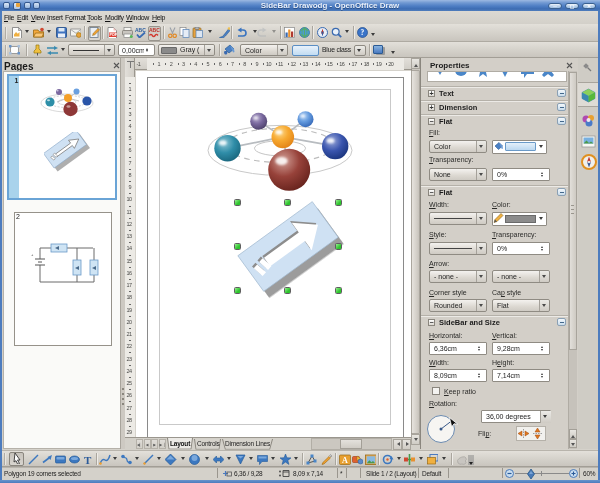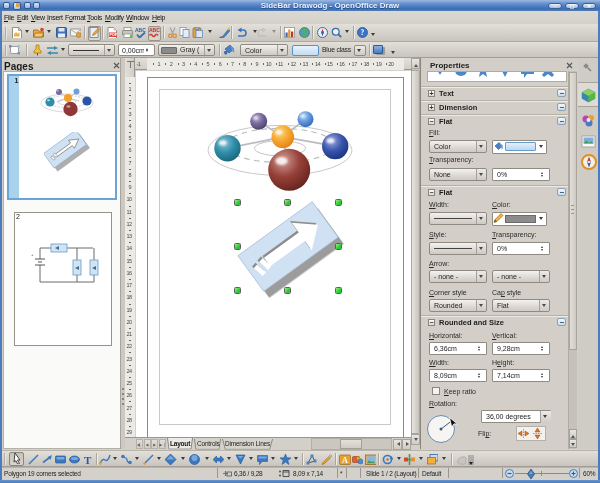--- a/index.html
+++ b/index.html
@@ -533,21 +533,21 @@
 <div class="wfield" style="left:492px;top:242px;width:58px;height:13px;border-radius:1px;padding:2px 0 0 4px">0%<span class="spin" style="right:1px;top:1px;bottom:1px"></span></div>
 <div class="lbl" style="left:429px;top:260px"><u>A</u>rrow:</div>
 <div class="combo" style="left:429px;top:270px;width:58px;height:13px;padding:2px 0 0 4px">- none -<div class="warr"></div></div>
 <div class="combo" style="left:492px;top:270px;width:58px;height:13px;padding:2px 0 0 4px">- none -<div class="warr"></div></div>
 <div class="lbl" style="left:429px;top:289px"><u>C</u>orner style</div>
 <div class="lbl" style="left:492px;top:289px">Ca<u>p</u> style</div>
 <div class="combo" style="left:429px;top:299px;width:58px;height:13px;padding:2px 0 0 4px">Rounded<div class="warr"></div></div>
 <div class="combo" style="left:492px;top:299px;width:58px;height:13px;padding:2px 0 0 4px">Flat<div class="warr"></div></div>
 <div class="ab" style="left:421px;top:315px;width:147px;height:1px;background:#b5b1a9;box-shadow:0 1px 0 #eceae6"></div>
 <div class="plus" style="left:428px;top:319px">−</div>
-<div class="sech" style="left:439px;top:318px">Rounded and Size</div>
+<div class="sech" style="left:439px;top:318px">SideBar and Size</div>
 <div class="mbtn" style="left:557px;top:318px"></div>
 <div class="lbl" style="left:429px;top:332px"><u>H</u>orizontal:</div>
 <div class="lbl" style="left:492px;top:332px"><u>V</u>ertical:</div>
 <div class="wfield" style="left:429px;top:342px;width:58px;height:13px;border-radius:1px;padding:2px 0 0 4px">6,36cm<span class="spin" style="right:1px;top:1px;bottom:1px"></span></div>
 <div class="wfield" style="left:492px;top:342px;width:58px;height:13px;border-radius:1px;padding:2px 0 0 4px">9,28cm<span class="spin" style="right:1px;top:1px;bottom:1px"></span></div>
 <div class="lbl" style="left:429px;top:359px"><u>W</u>idth:</div>
 <div class="lbl" style="left:492px;top:359px">H<u>e</u>ight:</div>
 <div class="wfield" style="left:429px;top:369px;width:58px;height:13px;border-radius:1px;padding:2px 0 0 4px">8,09cm<span class="spin" style="right:1px;top:1px;bottom:1px"></span></div>
 <div class="wfield" style="left:492px;top:369px;width:58px;height:13px;border-radius:1px;padding:2px 0 0 4px">7,14cm<span class="spin" style="right:1px;top:1px;bottom:1px"></span></div>
 <div class="ab" style="left:432px;top:387px;width:8px;height:8px;border:1px solid #8a867e;background:#f4f3f0"></div>

